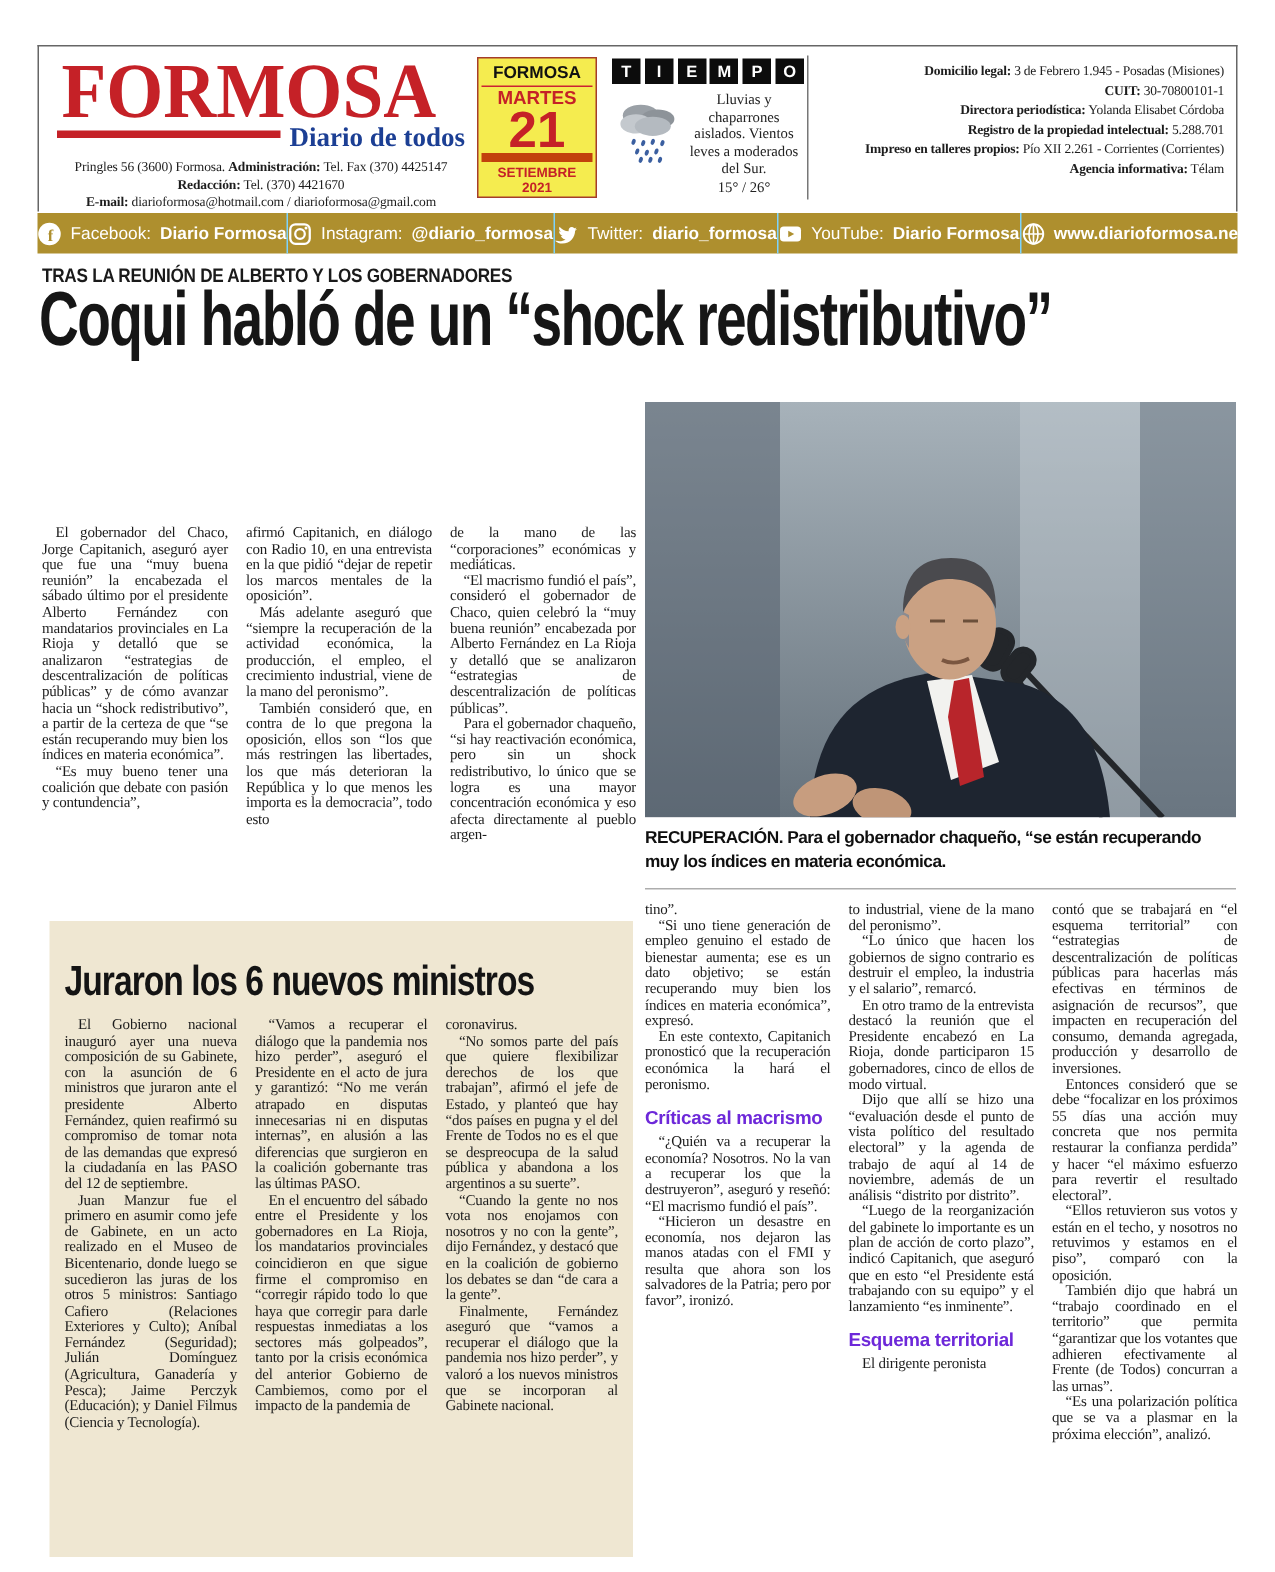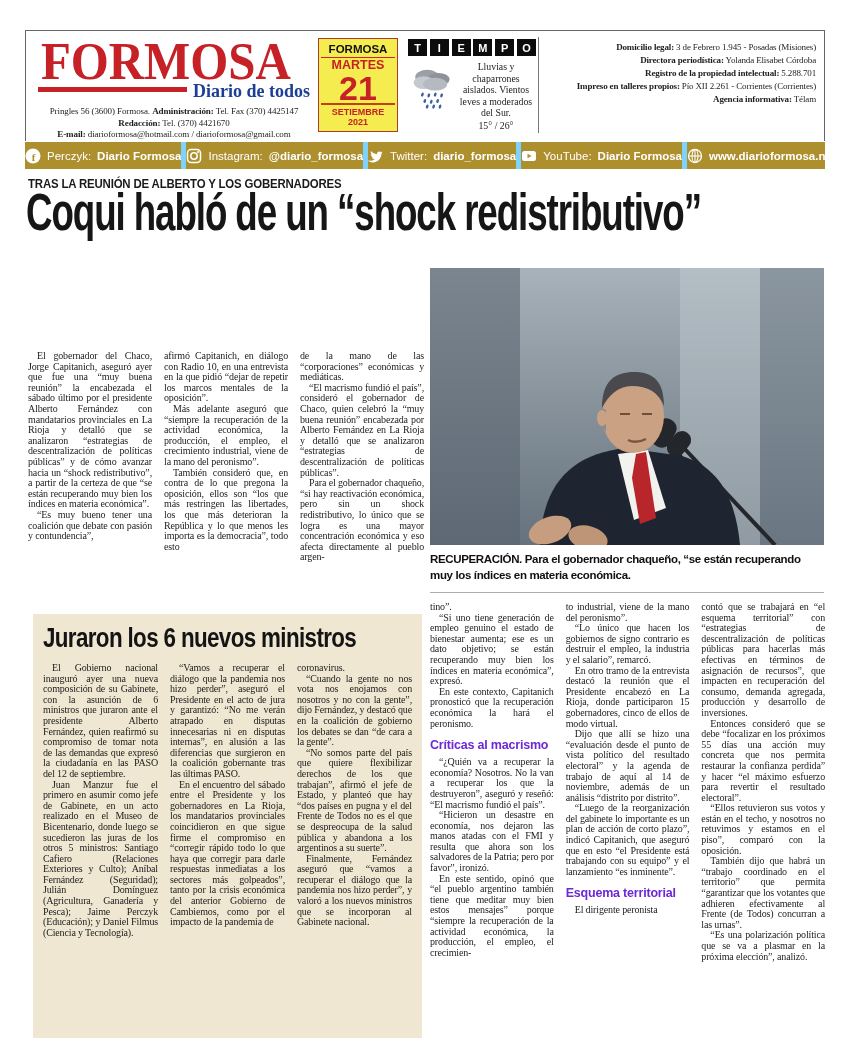--- a/index.html
+++ b/index.html
@@ -19,41 +19,41 @@
   .mast-contact{margin-top:4px;font-family:"Liberation Serif",serif;font-size:9px;line-height:11.5px;
                 color:#1d1d1d;letter-spacing:-0.1px;}
   .mast-contact b{font-weight:bold;}
 
   .datebox{position:absolute;left:292px;top:7px;width:80px;height:94px;background:var(--accent-yellow);
            border:1px solid #a63d2a;text-align:center;display:flex;flex-direction:column;justify-content:space-between;
            padding:4px 2px;box-sizing:border-box;}
   .db-city{font-weight:bold;font-size:11.5px;color:#111;border-bottom:1px solid #c23;padding-bottom:2px;}
   .db-day{font-weight:bold;font-size:12.5px;color:var(--accent-red);}
   .db-num{font-weight:bold;font-size:34px;line-height:30px;color:var(--accent-red);}
-  .db-month{font-weight:bold;font-size:9px;color:var(--accent-red);border-top:2px solid #c2410c;padding-top:2px;}
+  .db-month{font-weight:bold;font-size:9px;color:var(--accent-red);border-top:6px solid #c2410c;padding-top:2px;}
 
   .tiempo{position:absolute;left:382px;top:8px;width:128px;}
   .tiempo-letters{display:flex;gap:2px;justify-content:space-between;}
   .tiempo-letter{width:19px;height:17px;background:#0c0c0c;color:#fff;font-weight:bold;font-size:11px;
                  display:flex;align-items:center;justify-content:center;}
   .tiempo-body{display:flex;margin-top:5px;align-items:flex-start;}
   .weather-icon{width:48px;height:48px;flex:none;}
   .tiempo-text{font-family:"Liberation Serif",serif;font-size:9.8px;line-height:11.5px;text-align:center;color:#222;}
   .temps{margin-top:1px;}
 
   .header-divider{position:absolute;left:512px;top:6px;width:1px;height:96px;background:#777;}
   .legal{position:absolute;right:8px;top:10px;width:280px;text-align:right;
          font-family:"Liberation Serif",serif;font-size:9px;line-height:13px;color:#1d1d1d;letter-spacing:-0.15px;}
   .legal b{font-weight:bold;}
 
   
   .social-bar{position:absolute;left:25px;top:142px;width:800px;height:27px;background:var(--accent-gold);
               display:flex;align-items:stretch;}
   .social-item{flex:1;display:flex;align-items:center;justify-content:center;gap:6px;color:#fff;
-               font-size:11.5px;white-space:nowrap;border-left:5px solid #7dd3fc;}
+               font-size:11.5px;white-space:nowrap;border-left:1px solid #7dd3fc;}
   .social-item:first-child{border-left:none;}
   .social-item .v{font-weight:bold;}
   .social-icon{width:16px;height:16px;flex:none;}
 
   
   .kicker{position:absolute;left:28px;top:176px;font-weight:bold;font-size:13px;color:#1a1a1a;
           letter-spacing:-0.2px;transform:scaleX(.88);transform-origin:left;white-space:nowrap;}
   .headline{position:absolute;left:26px;top:186px;margin:0;font-weight:bold;font-size:51px;line-height:54px;
             color:#161616;letter-spacing:-1.5px;transform:scaleX(.72);transform-origin:left;white-space:nowrap;}
   .lead{position:absolute;left:28px;top:260px;width:396px;margin:0;font-size:13px;line-height:20.5px;
@@ -72,21 +72,21 @@
 
   
   .photo{position:absolute;left:430px;top:268px;width:394px;height:277px;margin:0;overflow:hidden;}
   .photo svg{display:block;}
   .caption{position:absolute;left:430px;top:552px;width:394px;font-weight:bold;font-size:11.5px;
            line-height:15.5px;color:#101010;letter-spacing:-0.35px;border-bottom:1px solid #adadad;
            padding-bottom:9px;}
 
   
   .cabinet-box{position:absolute;left:33px;top:614px;width:389px;height:424px;background:var(--accent-beige);
-               box-sizing:border-box;padding:8px 10px;}
+               box-sizing:border-box;padding:24px 10px;}
   .box-title{margin:0 0 9px 0;font-weight:bold;font-size:28px;color:#141414;letter-spacing:-0.8px;
              transform:scaleX(.8);transform-origin:left;white-space:nowrap;}
   .box-columns{height:362px;}
 </style>
 </head>
 <body>
 
 <div id="page" style="--accent-red: #c52127; --accent-blue: #1c3f94; --accent-yellow: #f5ec4f; --accent-gold: #ae8f2e; --accent-beige: #efe7d2;">
 
   <header class="header-box">
@@ -141,34 +141,35 @@
         <div class="tiempo-text">
           <div>Lluvias y chaparrones aislados. Vientos leves a moderados del Sur.</div>
           <div class="temps">15°  /  26°</div>
         </div>
       </div>
     </div>
 
     <div class="header-divider"></div>
     <div class="legal" id="legal-lines">
         <div><b>Domicilio legal:</b> 3 de Febrero 1.945 - Posadas (Misiones)</div>
+        <div><b>CUIT:</b> 30-70800101-1</div>
         <div><b>Directora periodística:</b> Yolanda Elisabet Córdoba</div>
         <div><b>Registro de la propiedad intelectual:</b> 5.288.701</div>
         <div><b>Impreso en talleres propios:</b> Pío XII 2.261 - Corrientes (Corrientes)</div>
         <div><b>Agencia informativa:</b> Télam</div>
       </div>
   </header>
 
   <div class="social-bar" id="social-bar">
       <div class="social-item">
         <svg viewBox="0 0 16 16" class="social-icon">
           <circle cx="8" cy="8" r="7.5" fill="#fff"></circle>
           <text x="8.6" y="12.6" font-size="11" font-weight="bold" font-family="Liberation Serif,serif" fill="#ae8f2e" text-anchor="middle">f</text>
         </svg>
-        <span>Perczyk:</span>
+        <span>Facebook:</span>
         <span class="v">Diario Formosa</span>
       </div>
       <div class="social-item">
         <svg viewBox="0 0 16 16" class="social-icon">
           <rect x="1.5" y="1.5" width="13" height="13" rx="3.5" fill="none" stroke="#fff" stroke-width="1.5"></rect>
           <circle cx="8" cy="8" r="3.2" fill="none" stroke="#fff" stroke-width="1.5"></circle>
           <circle cx="12" y="0" cy="4" r="1" fill="#fff"></circle>
         </svg>
         <span>Instagram:</span>
         <span class="v">@diario_formosa</span>
@@ -259,21 +260,20 @@
   <figcaption class="caption">RECUPERACIÓN. Para el gobernador chaqueño, “se están recuperando muy los índices en materia económica.</figcaption>
 
   <div class="columns bottom-columns" id="bottom-columns">
       <div class="col">
         <p class="para">tino”.</p>
         <p class="para indent">“Si uno tiene generación de empleo genuino el estado de bienestar aumenta; ese es un dato objetivo; se están recuperando muy bien los índices en materia económica”, expresó.</p>
         <p class="para indent">En este contexto, Capitanich pronosticó que la recuperación económica la hará el peronismo.</p>
         <h3 class="subhead">Críticas al macrismo</h3>
         <p class="para indent">“¿Quién va a recuperar la economía? Nosotros. No la van a recuperar los que la destruyeron”, aseguró y reseñó: “El macrismo fundió el país”.</p>
         <p class="para indent">“Hicieron un desastre en economía, nos dejaron las manos atadas con el FMI y resulta que ahora son los salvadores de la Patria; pero por favor”, ironizó.</p>
-        <p class="para indent">En este sentido, opinó que “el pueblo argentino también tiene que meditar muy bien estos mensajes” porque “siempre la recuperación de la actividad económica, la producción, el empleo, el crecimien-</p>
       </div>
       <div class="col">
         <p class="para">to industrial, viene de la mano del peronismo”.</p>
         <p class="para indent">“Lo único que hacen los gobiernos de signo contrario es destruir el empleo, la industria y el salario”, remarcó.</p>
         <p class="para indent">En otro tramo de la entrevista destacó la reunión que el Presidente encabezó en La Rioja, donde participaron 15 gobernadores, cinco de ellos de modo virtual.</p>
         <p class="para indent">Dijo que allí se hizo una “evaluación desde el punto de vista político del resultado electoral” y la agenda de trabajo de aquí al 14 de noviembre, además de un análisis “distrito por distrito”.</p>
         <p class="para indent">“Luego de la reorganización del gabinete lo importante es un plan de acción de corto plazo”, indicó Capitanich, que aseguró que en esto “el Presidente está trabajando con su equipo” y el lanzamiento “es inminente”.</p>
         <h3 class="subhead">Esquema territorial</h3>
         <p class="para indent">El dirigente peronista</p>
       </div>
@@ -292,20 +292,20 @@
         <div class="col">
           <p class="para indent">El Gobierno nacional inauguró ayer una nueva composición de su Gabinete, con la asunción de 6 ministros que juraron ante el presidente Alberto Fernández, quien reafirmó su compromiso de tomar nota de las demandas que expresó la ciudadanía en las PASO del 12 de septiembre.</p>
           <p class="para indent">Juan Manzur fue el primero en asumir como jefe de Gabinete, en un acto realizado en el Museo de Bicentenario, donde luego se sucedieron las juras de los otros 5 ministros: Santiago Cafiero (Relaciones Exteriores y Culto); Aníbal Fernández (Seguridad); Julián Domínguez (Agricultura, Ganadería y Pesca); Jaime Perczyk (Educación); y Daniel Filmus (Ciencia y Tecnología).</p>
         </div>
         <div class="col">
           <p class="para indent">“Vamos a recuperar el diálogo que la pandemia nos hizo perder”, aseguró el Presidente en el acto de jura y garantizó: “No me verán atrapado en disputas innecesarias ni en disputas internas”, en alusión a las diferencias que surgieron en la coalición gobernante tras las últimas PASO.</p>
           <p class="para indent">En el encuentro del sábado entre el Presidente y los gobernadores en La Rioja, los mandatarios provinciales coincidieron en que sigue firme el compromiso en “corregir rápido todo lo que haya que corregir para darle respuestas inmediatas a los sectores más golpeados”, tanto por la crisis económica del anterior Gobierno de Cambiemos, como por el impacto de la pandemia de</p>
         </div>
         <div class="col">
           <p class="para">coronavirus.</p>
+          <p class="para indent">“No somos parte del país que quiere flexibilizar derechos de los que trabajan”, afirmó el jefe de Estado, y planteó que hay “dos países en pugna y el del Frente de Todos no es el que se despreocupa de la salud pública y abandona a los argentinos a su suerte”.</p>
           <p class="para indent">“Cuando la gente no nos vota nos enojamos con nosotros y no con la gente”, dijo Fernández, y destacó que en la coalición de gobierno los debates se dan “de cara a la gente”.</p>
-          <p class="para indent">“No somos parte del país que quiere flexibilizar derechos de los que trabajan”, afirmó el jefe de Estado, y planteó que hay “dos países en pugna y el del Frente de Todos no es el que se despreocupa de la salud pública y abandona a los argentinos a su suerte”.</p>
           <p class="para indent">Finalmente, Fernández aseguró que “vamos a recuperar el diálogo que la pandemia nos hizo perder”, y valoró a los nuevos ministros que se incorporan al Gabinete nacional.</p>
         </div>
       </div>
   </aside>
 
 </div>
 
 </body></html>

